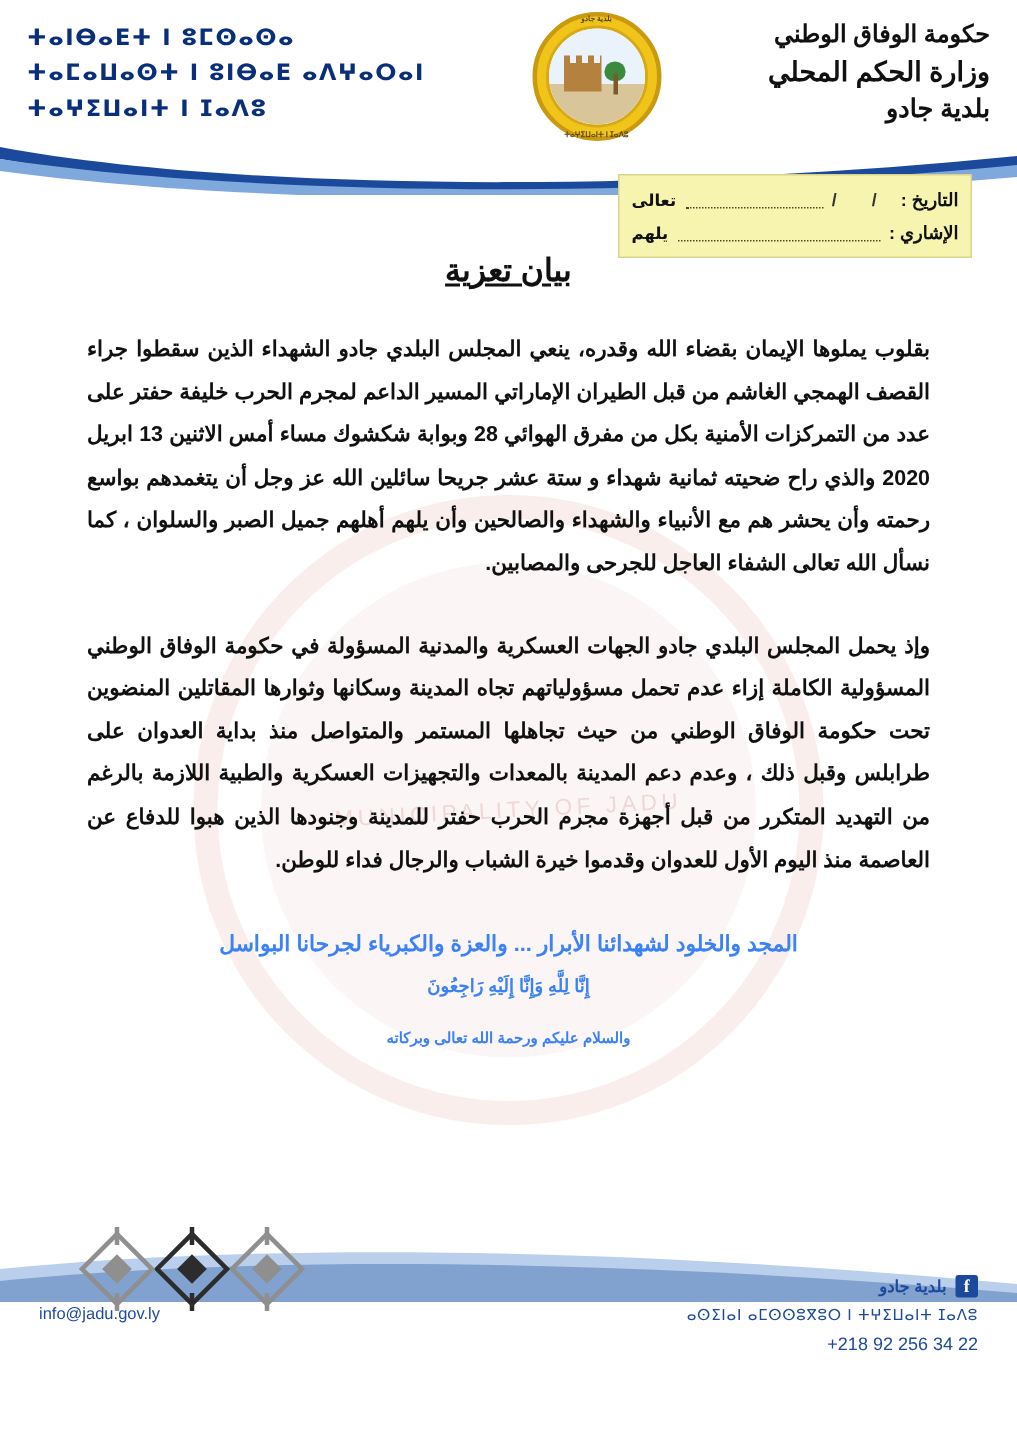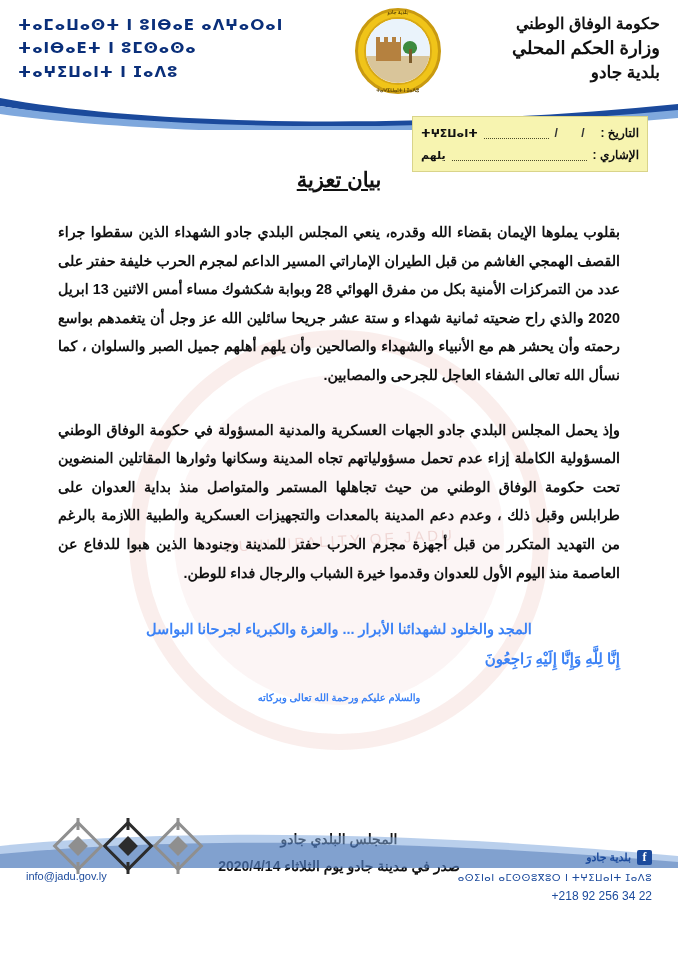--- a/index.html
+++ b/index.html
@@ -255,21 +255,21 @@
     margin-top: 28px;
     text-align: center;
   }
   .slogan {
     font-family: "Liberation Sans", sans-serif;
     font-weight: bold;
     color: #3b82f6;
     line-height: 2.0;
   }
   .slogan.s1 { font-size: 14.5px; }
-  .slogan.s2 { font-size: 15px; text-align: right; }
+  .slogan.s2 { font-size: 12px; }
   .slogan.s3 { font-size: 10px; margin-top: 14px; }
 
   .signature {
     margin-top: 118px;
     text-align: center;
     font-family: "Liberation Sans", sans-serif;
     font-weight: bold;
     font-size: 14px;
     color: #111;
     line-height: 1.9;
@@ -428,63 +428,59 @@
         <div class="tree">
           <div class="crown"></div>
           <div class="trunk"></div>
         </div>
       </div>
       <div class="arc-top">بلدية جادو</div>
       <div class="arc-bottom">ⵜⴰⵖⵉⵡⴰⵏⵜ ⵏ ⵊⴰⴷⵓ</div>
     </div>
 
     <div class="tifinagh">
+      <div>ⵜⴰⵏⴱⴰⴹⵜ ⵏ ⵓⵎⵙⴰⵙⴰ</div>
       <div>ⵜⴰⵎⴰⵡⴰⵙⵜ ⵏ ⵓⵏⴱⴰⴹ ⴰⴷⵖⴰⵔⴰⵏ</div>
-      <div>ⵜⴰⵏⴱⴰⴹⵜ ⵏ ⵓⵎⵙⴰⵙⴰ</div>
       <div>ⵜⴰⵖⵉⵡⴰⵏⵜ ⵏ ⵊⴰⴷⵓ</div>
     </div>
   </div>
 
   <div class="swoosh">
     <svg width="678" height="34" viewBox="0 0 678 34" preserveAspectRatio="none" aria-hidden="true">
       <path d="M0,2 C150,30 420,34 678,8 L678,16 C420,40 150,36 0,10 Z" fill="#1b4a9c"></path>
       <path d="M0,10 C160,34 430,38 678,14 L678,22 C430,44 160,40 0,18 Z" fill="#7fa8dd"></path>
     </svg>
   </div>
 
   <div class="stampbox">
     <div class="stamp-row">
       <span class="lbl">التاريخ :</span>
       <span class="slashes">/        /</span>
       <span class="dots"></span>
-      <span class="lbl" style="font-family:'DejaVu Sans',sans-serif;font-size:11px;">ⵜⵖⵉⵡⴰⵏⵜ</span>
+      <span class="lbl" style="font-family:'DejaVu Sans',sans-serif;font-size:11px;">تعالى</span>
     </div>
     <div class="stamp-row">
       <span class="lbl">الإشاري :</span>
       <span class="dots"></span>
       <span class="lbl" style="font-family:'DejaVu Sans',sans-serif;font-size:11px;">يلهم</span>
     </div>
   </div>
 
   <div class="content">
     <div class="doc-title">بيان تعزية</div>
 
     <p class="para p1">بقلوب يملوها الإيمان بقضاء الله وقدره، ينعي المجلس البلدي جادو الشهداء الذين سقطوا جراء القصف الهمجي الغاشم من قبل الطيران الإماراتي المسير الداعم لمجرم الحرب خليفة حفتر على عدد من التمركزات الأمنية بكل من مفرق الهوائي 28 وبوابة شكشوك مساء أمس الاثنين 13 ابريل 2020 والذي راح ضحيته ثمانية شهداء و ستة عشر جريحا سائلين الله عز وجل أن يتغمدهم بواسع رحمته وأن يحشر هم مع الأنبياء والشهداء والصالحين وأن يلهم أهلهم جميل الصبر والسلوان ، كما نسأل الله تعالى الشفاء العاجل للجرحى والمصابين.</p>
     <p class="para p2">وإذ يحمل المجلس البلدي جادو الجهات العسكرية والمدنية المسؤولة في حكومة الوفاق الوطني المسؤولية الكاملة إزاء عدم تحمل مسؤولياتهم تجاه المدينة وسكانها وثوارها المقاتلين المنضوين تحت حكومة الوفاق الوطني من حيث تجاهلها المستمر والمتواصل منذ بداية العدوان على طرابلس وقبل ذلك ، وعدم دعم المدينة بالمعدات والتجهيزات العسكرية والطبية اللازمة بالرغم من التهديد المتكرر من قبل أجهزة مجرم الحرب حفتر للمدينة وجنودها الذين هبوا للدفاع عن العاصمة منذ اليوم الأول للعدوان وقدموا خيرة الشباب والرجال فداء للوطن.</p>
 
     <div class="slogans">
       <div class="slogan s1">المجد والخلود لشهدائنا الأبرار ... والعزة والكبرياء لجرحانا البواسل</div>
       <div class="slogan s2">إِنَّا لِلَّهِ وَإِنَّا إِلَيْهِ رَاجِعُونَ</div>
       <div class="slogan s3">والسلام عليكم ورحمة الله تعالى وبركاته</div>
     </div>
 
-    <div class="signature">
-      <div>المجلس البلدي جادو</div>
-      <div>صدر في مدينة جادو يوم الثلاثاء 2020/4/14</div>
-    </div>
   </div>
 
   <div class="ornaments">
     <div class="orn gray">
       <span class="bar t"></span>
       <span class="d"></span>
       <span class="d2"></span>
       <span class="bar b"></span>
     </div>
     <div class="orn dark">

